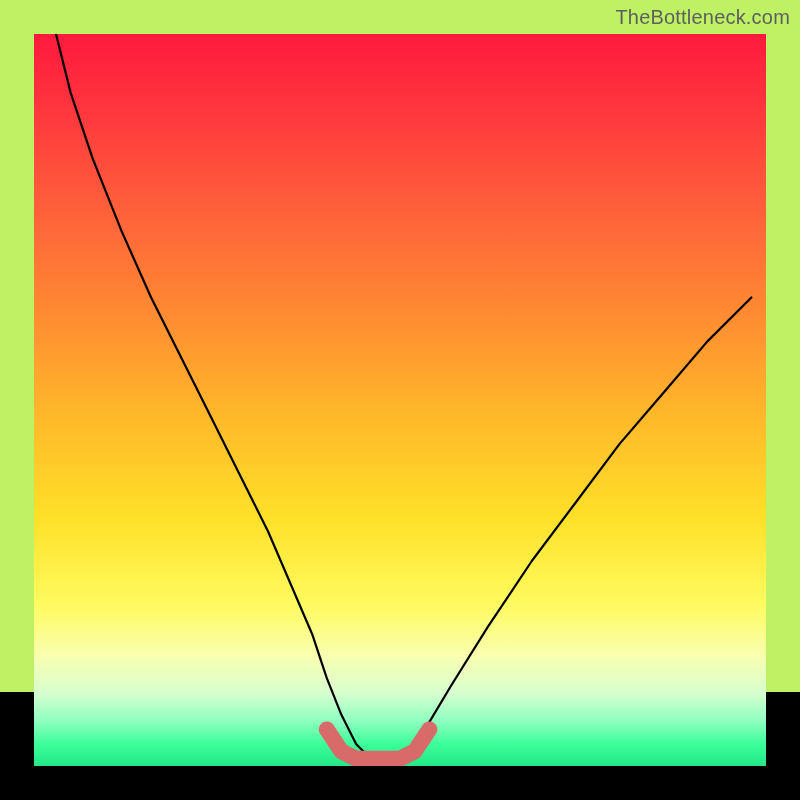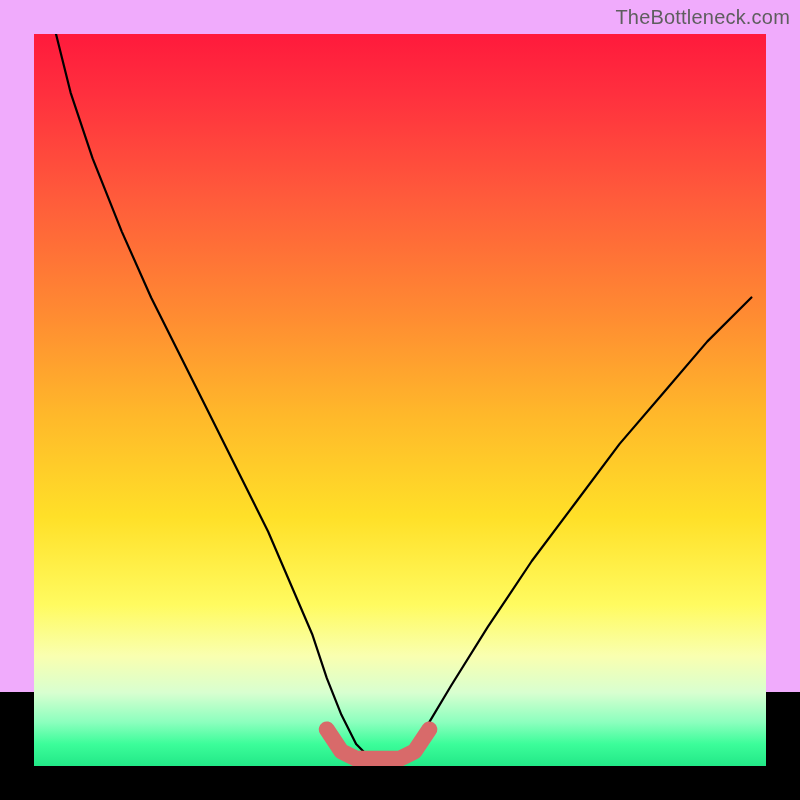--- a/index.html
+++ b/index.html
@@ -8,21 +8,21 @@
     width: 800px;
     height: 800px;
     overflow: hidden;
     background: #000;
     font-family: Arial, Helvetica, sans-serif;
   }
   .frame {
     position: relative;
     width: 800px;
     height: 692px;
-    background: #f0abfc;
+    background: #bef264;
     text-decoration: underline;
   }
   .plot-area {
     position: absolute;
     left: 34px;
     top: 34px;
     width: 732px;
     height: 732px;
     
     background: linear-gradient(

